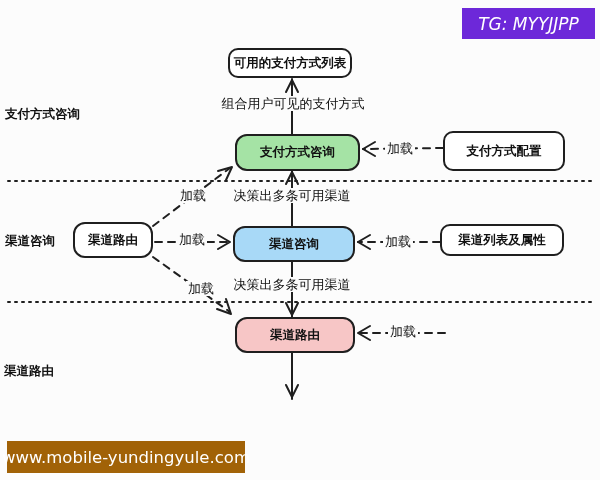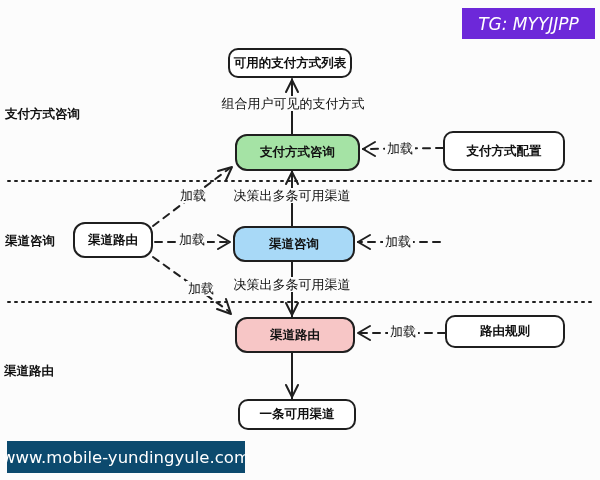--- a/index.html
+++ b/index.html
@@ -142,34 +142,33 @@
   <div class="node" id="node-available-list">可用的支付方式列表</div>
 
   <div class="node process" id="node-payment-consult" style="background-color: rgb(165, 227, 165);">支付方式咨询</div>
 
   <div class="node" id="node-payment-config">支付方式配置</div>
 
   <div class="node" id="node-biz-params">渠道路由</div>
 
   <div class="node process" id="node-channel-consult" style="background-color: rgb(168, 217, 247);">渠道咨询</div>
 
+  <div class="node" id="node-channel-list">渠道列表及属性</div>
 
   <div class="node process" id="node-channel-route" style="background-color: rgb(247, 198, 198);">渠道路由</div>
 
-  <div class="node" id="node-route-rules">路由规则</div>
 
-  <div class="node" id="node-single-channel">一条可用渠道</div>
 
   <div class="edge-label centered" id="lbl-combine">组合用户可见的支付方式</div>
   <div class="edge-label centered" id="lbl-decide-up">决策出多条可用渠道</div>
   <div class="edge-label centered" id="lbl-decide-down">决策出多条可用渠道</div>
 
   <div class="edge-label" id="lbl-load-payment">加载</div>
   <div class="edge-label" id="lbl-load-channel">加载</div>
   <div class="edge-label" id="lbl-load-route">加载</div>
   <div class="edge-label" id="lbl-load-diag-up">加载</div>
   <div class="edge-label" id="lbl-load-mid">加载</div>
   <div class="edge-label" id="lbl-load-diag-down">加载</div>
 
   <div class="badge" id="tg-badge" style="background-color: #6d28d9; font-style: italic;">TG: MYYJJPP</div>
-  <div class="badge" id="site-badge" style="background-color: #0c4a6e;">www.mobile-yundingyule.com</div>
+  <div class="badge" id="site-badge" style="background-color: #a16207;">www.mobile-yundingyule.com</div>
 
 </div>
 
 </body></html>

